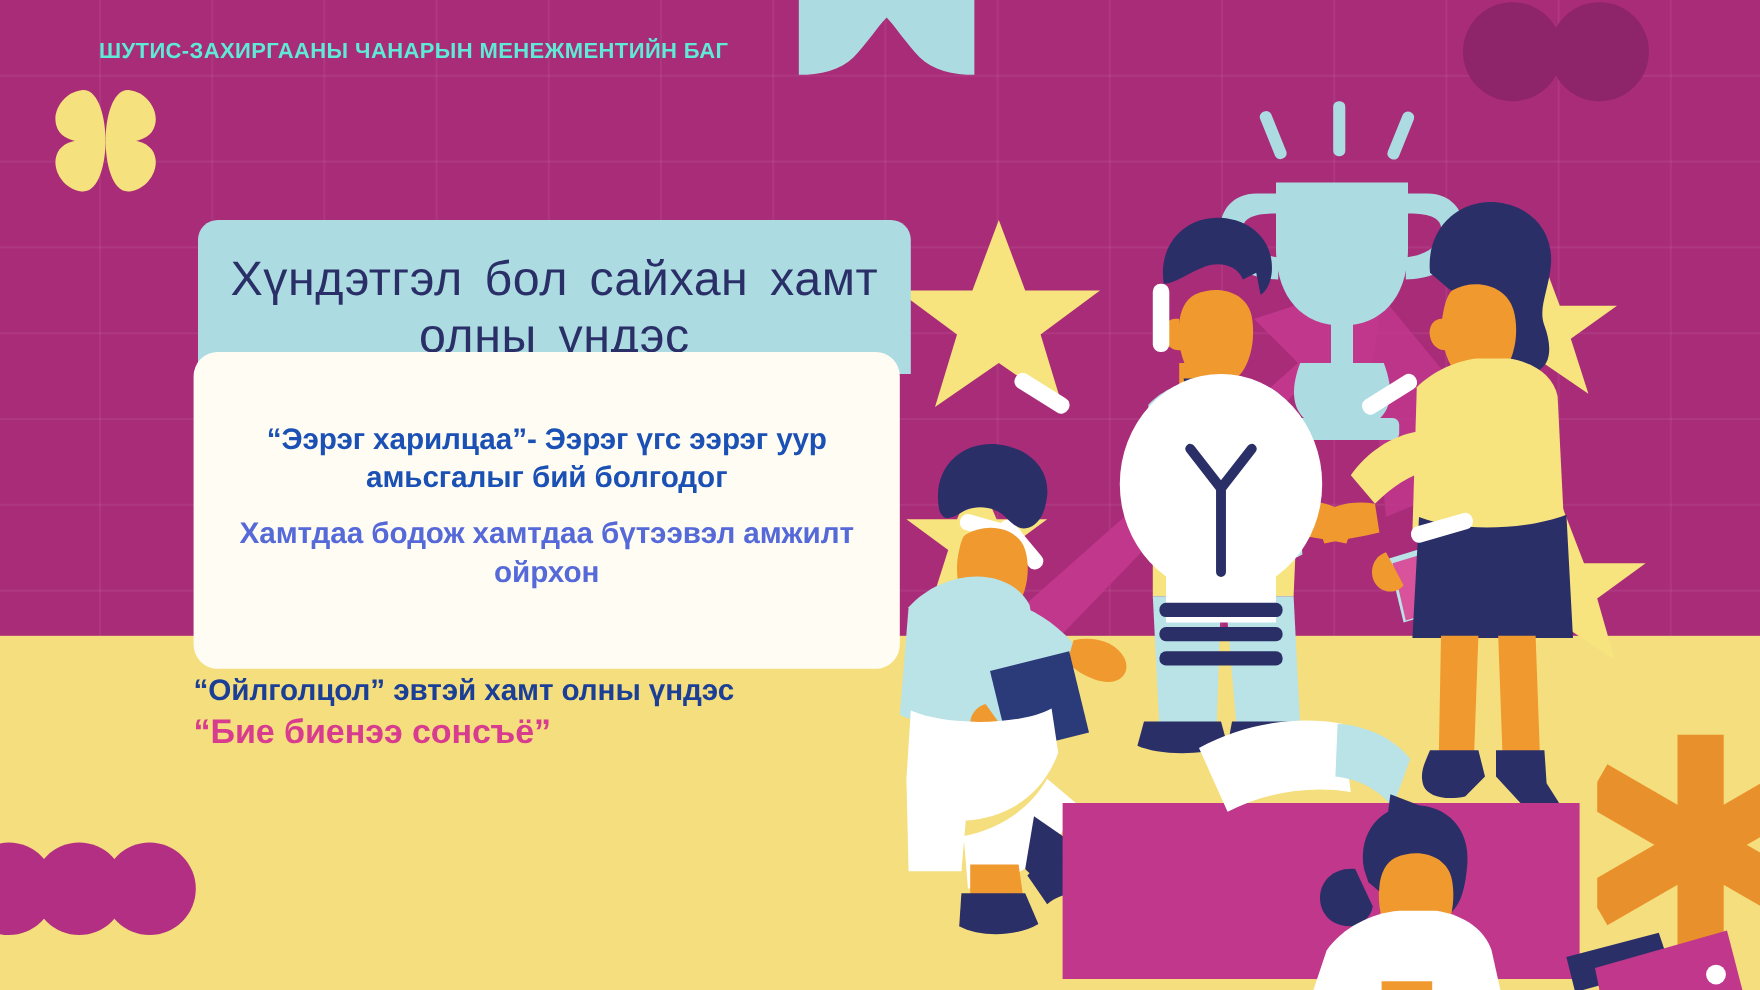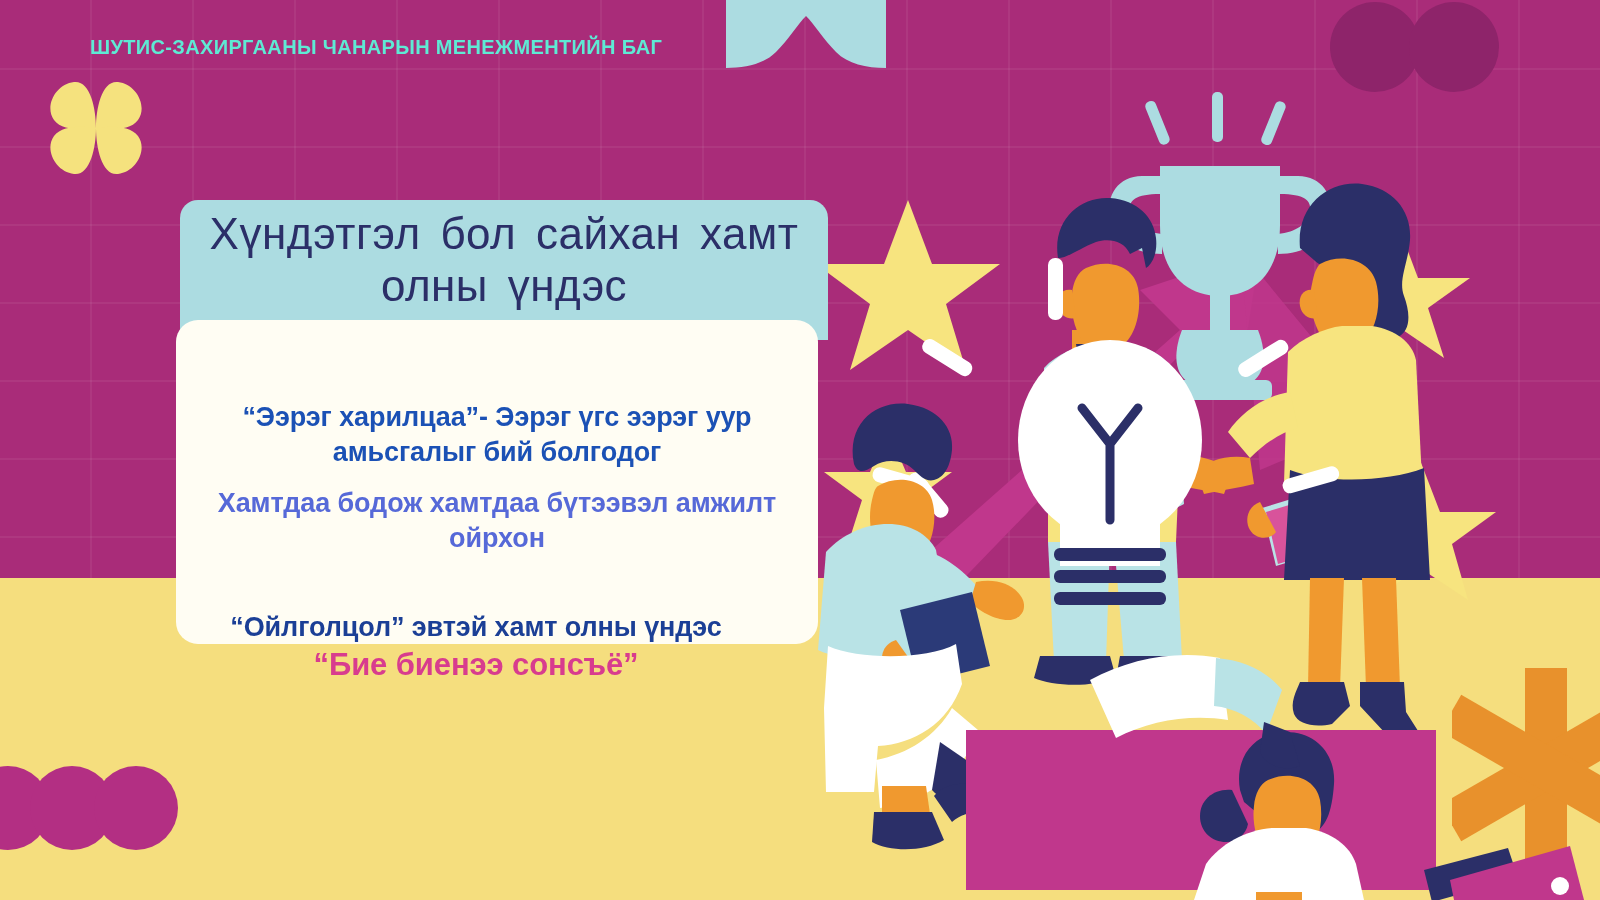--- a/index.html
+++ b/index.html
@@ -64,53 +64,53 @@
     letter-spacing:.35px;
     white-space:nowrap;
   }
 
   
   .card-title {
     position:absolute; left:180px; top:200px; width:648px; height:140px;
     background:#ACDCE1;
     border-radius:18px 18px 0 0;
     display:flex; align-items:flex-start; justify-content:center;
-    padding-top:8px;
+    padding-top:28px;
   }
   .card-title h1 {
     color:#2B2F68;
     font-size:44px;
     font-weight:normal;
     line-height:1.18;
     text-align:center;
     letter-spacing:.5px;
     word-spacing:7px;
   }
 
   .card-body {
-    position:absolute; left:176px; top:320px; width:642px; height:324px;
+    position:absolute; left:176px; top:320px; width:642px; height:288px;
     background:#FFFDF3;
     border-radius:22px;
     display:flex; flex-direction:column; align-items:center;
     justify-content:center;
     padding:6px 34px 14px;
   }
   .card-body p {
     text-align:center;
     font-weight:bold;
     line-height:1.30;
     letter-spacing:-.1px;
   }
   .card-body .p1 { color:#1B51B5; font-size:27px; margin-bottom:16px; }
   .card-body .p2 { color:#5669D8; font-size:27px; }
 
   
   .bottom-lines {
     position:absolute; left:176px; top:612px; width:600px;
-    text-align:center;
+    text-align:left;
   }
   .bl1 {
     color:#1B3F96; font-size:27px; font-weight:bold;
     letter-spacing:-.1px;
   }
   .bl2 {
     color:#D83C8E; font-size:31px; font-weight:bold;
     margin-top:4px; letter-spacing:-.1px;
   }
 </style>

